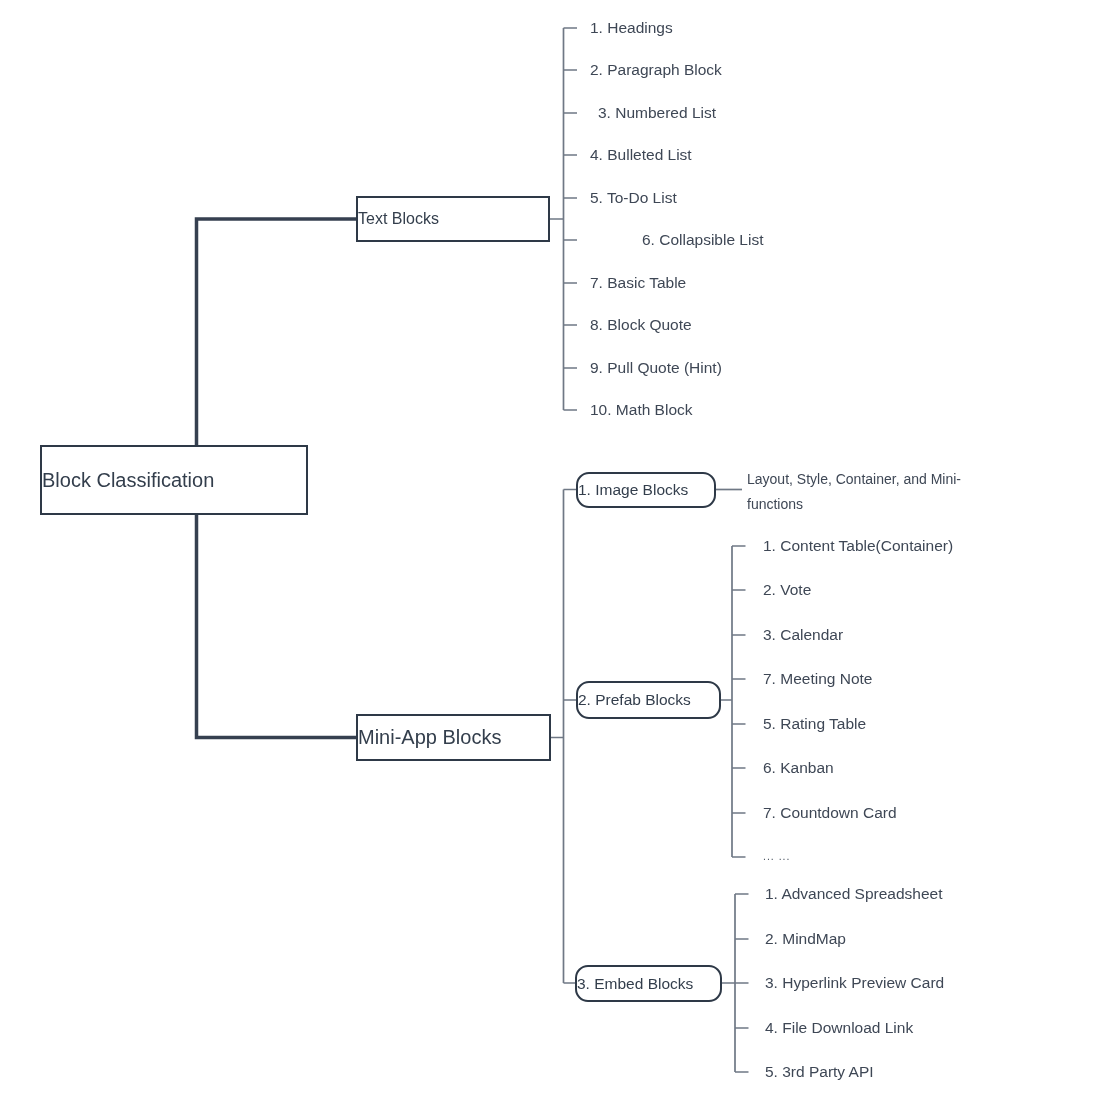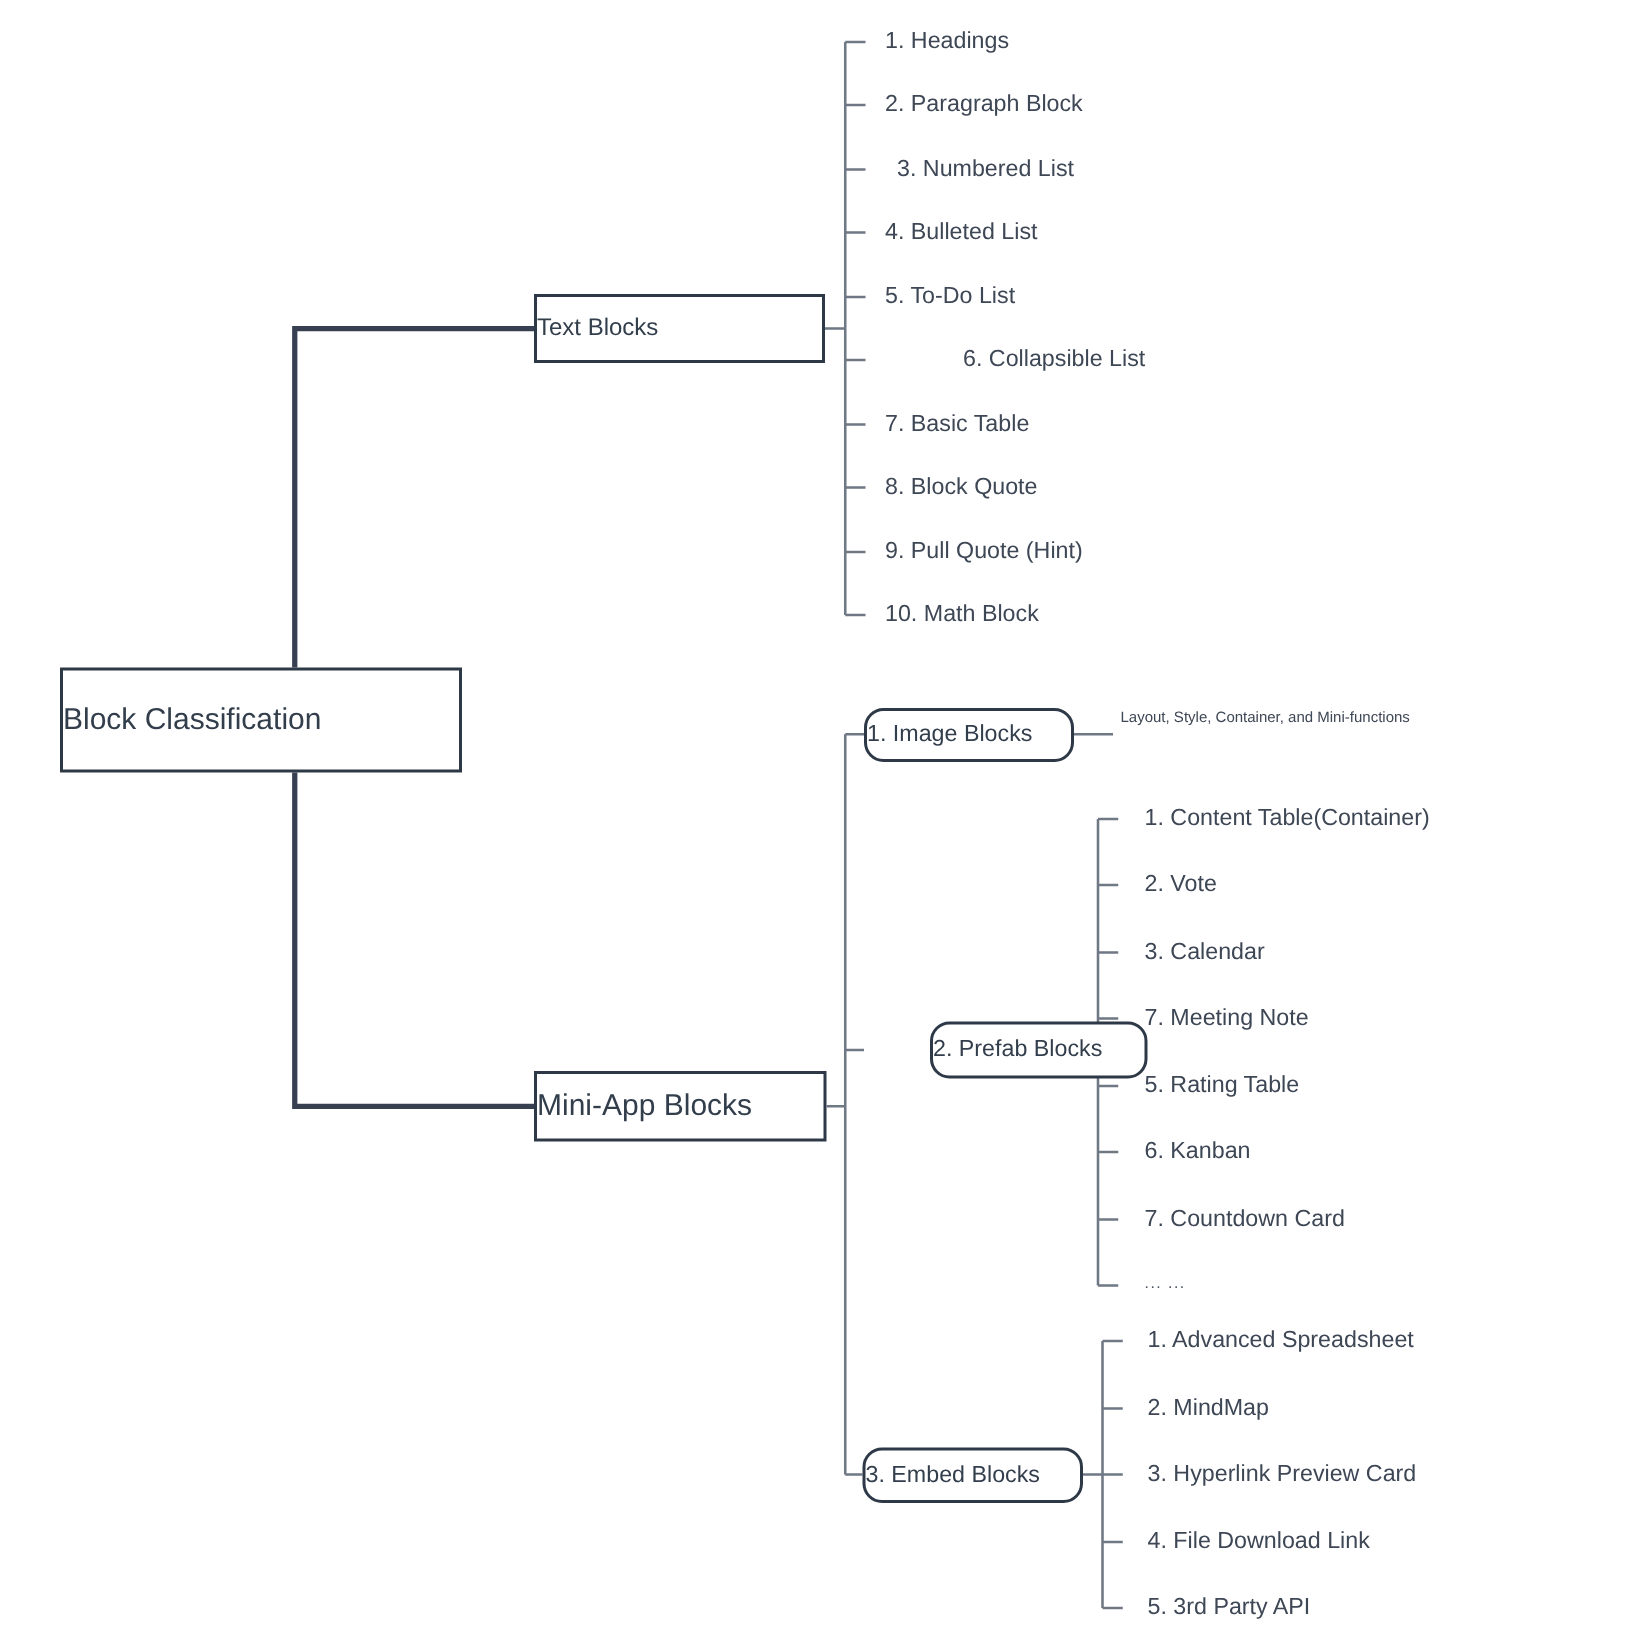--- a/index.html
+++ b/index.html
@@ -26,21 +26,21 @@
     position:absolute;
     transform:translateY(-50%);
     font-size:15.5px;
     color:#3e4755;
     white-space:nowrap;
     line-height:1;
   }
   .list-item.ellipsis{font-size:10.5px;letter-spacing:1px;color:#49525f;}
   .note{
     position:absolute;
-    font-size:10px;
+    font-size:14px;
     color:#3e4755;
     line-height:24.5px;
   }
 </style>
 </head>
 <body>
 
 <div id="canvas">
 
   <svg id="wires" width="1100" height="1100" viewBox="0 0 1100 1100">
@@ -73,21 +73,21 @@
   </div>
 
   <div class="node" style="left:356px;top:714px;width:195px;height:47px;font-size:20px;">
     <span>Mini-App Blocks</span>
   </div>
 
   <div class="node sub" style="left:576px;top:472px;width:140px;height:36px;">
     <span>1. Image Blocks</span>
   </div>
 
-  <div class="node sub" style="left:576px;top:681px;width:145px;height:38px;margin-left:44px;">
+  <div class="node sub" style="left:576px;top:681px;width:145px;height:38px;">
     <span>2. Prefab Blocks</span>
   </div>
 
   <div class="node sub" style="left:575px;top:965px;width:147px;height:37px;">
     <span>3. Embed Blocks</span>
   </div>
 
   <div class="note" style="left:747px;top:467px;width:266px;">Layout, Style, Container, and Mini-functions</div>
 
   <div class="list-item" style="left:590px;top:28px;">1. Headings</div>

